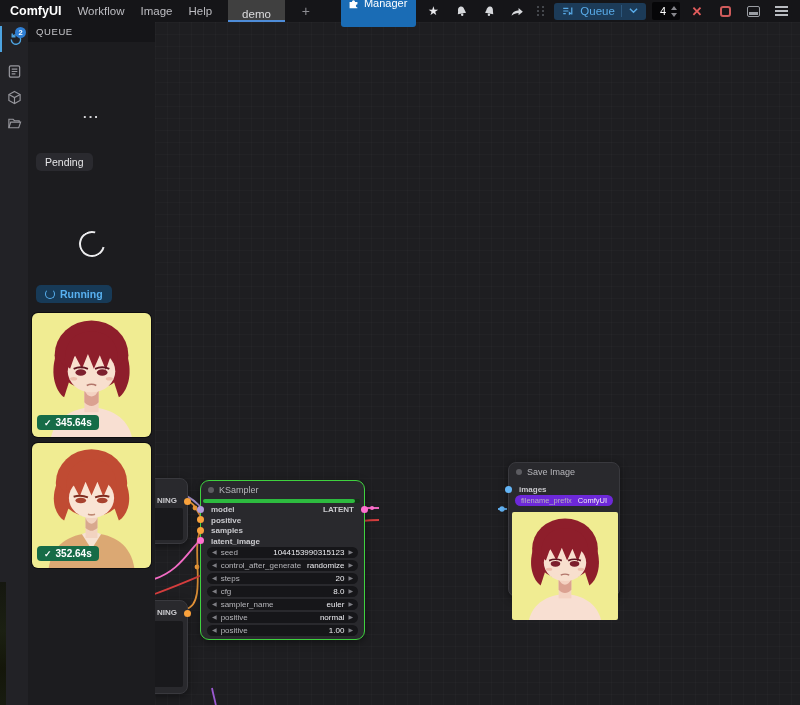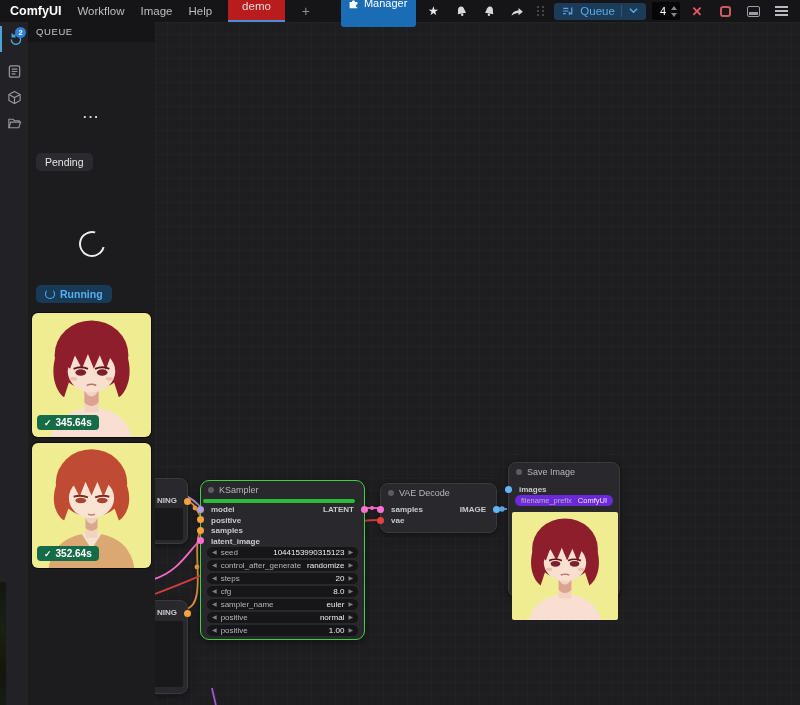--- a/index.html
+++ b/index.html
@@ -4,23 +4,23 @@
 <style>
   * { margin:0; padding:0; box-sizing:border-box; }
   html,body { width:800px; height:705px; overflow:hidden; background:#101012;
     font-family:"Liberation Sans", sans-serif; -webkit-font-smoothing:antialiased; }
 
   
   #topbar { position:absolute; left:0; top:0; width:800px; height:22px;
     background:#151518; display:flex; align-items:center; z-index:50; }
   .logo { margin-left:10px; font-size:12.5px; font-weight:bold; color:#fff; cursor:pointer; }
   .menu-item { margin-left:16px; font-size:11.5px; color:#bdbdc2; cursor:pointer; }
-  .tab { margin-left:16px; height:22px; padding:0 14px; background:#b91c1c;
+  .tab { margin-left:16px; height:22px; padding:0 14px; background:#404040;
     border-bottom:2px solid #4e8cd8; color:#dcdcde; font-size:11.5px;
-    display:flex; align-items:flex-start; cursor:pointer; }
+    display:flex; align-items:flex-end; cursor:pointer; }
   .newtab { margin-left:12px; color:#8d8d92; font-size:14px; width:18px; text-align:center; cursor:pointer; }
   #topbar-right { margin-left:auto; display:flex; align-items:center; gap:6px; margin-right:8px; }
   .mgr-btn { background:#1a6cb5; border-radius:3px; color:#fff; font-size:11px;
     padding:2px 9px 18px 7px; display:flex; align-items:flex-end; gap:5px; cursor:pointer; }
   .tb-icon { width:22px; height:18px; display:flex; align-items:center; justify-content:center; cursor:pointer; }
   .star { color:#e9e9ec; font-size:12px; }
   .grip { display:grid; grid-template-columns:3px 3px; gap:2px; margin:0 3px; cursor:grab; }
   .grip i { width:2px; height:2px; border-radius:50%; background:#55585e; }
   .queue-btn { background:#1c3b58; border-radius:3px; display:flex; align-items:center;
     padding:2px 7px 3px 7px; gap:6px; cursor:pointer; }
@@ -385,32 +385,20 @@
       <span class="ar ar-r"></span>
     </div>
     <div class="wgt" style="top:144px">
       <span class="ar ar-l"></span>
       <span class="wname">positive</span>
       <span class="wval">1.00</span>
       <span class="ar ar-r"></span>
     </div>
   </div>
 
-  <div class="node" id="vae-node">
-    <div class="ntitle">
-      <span class="ndot"></span>
-      <span>VAE Decode</span>
-    </div>
-    <span class="port-label" style="left:10px; top:21px">samples</span>
-    <span class="port-label" style="left:10px; top:32px">vae</span>
-    <span class="port-label" style="right:10px; top:21px">IMAGE</span>
-    <span class="pdot c-pink" style="left:-4px; top:21.5px"></span>
-    <span class="pdot c-red" style="left:-4px; top:32.5px"></span>
-    <span class="pdot c-blue" style="right:-4px; top:21.5px"></span>
-  </div>
 
   <div class="node" id="save-node">
     <div class="ntitle">
       <span class="ndot"></span>
       <span>Save Image</span>
     </div>
     <span class="port-label" style="left:10px; top:22px">images</span>
     <span class="pdot c-blue" style="left:-4px; top:22.5px"></span>
     <div class="fn-pill">
       <span class="wname">filename_prefix</span>

